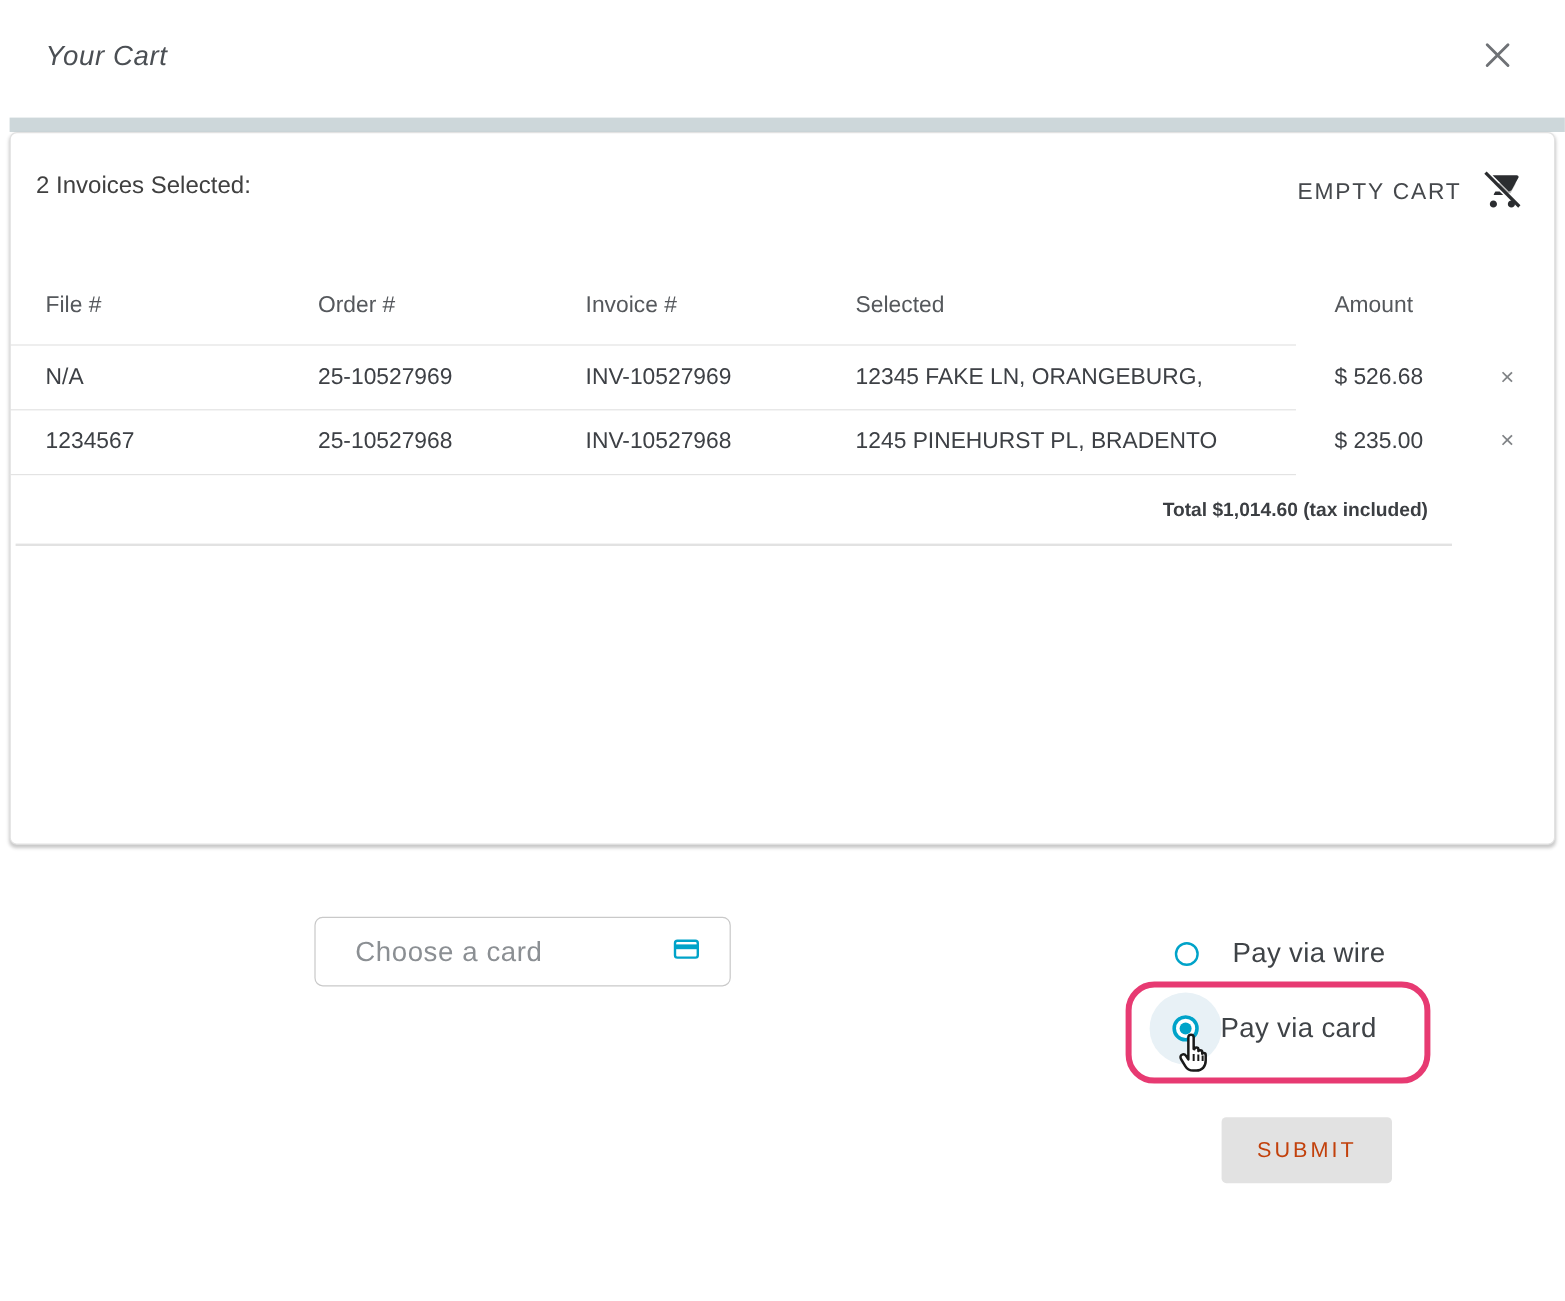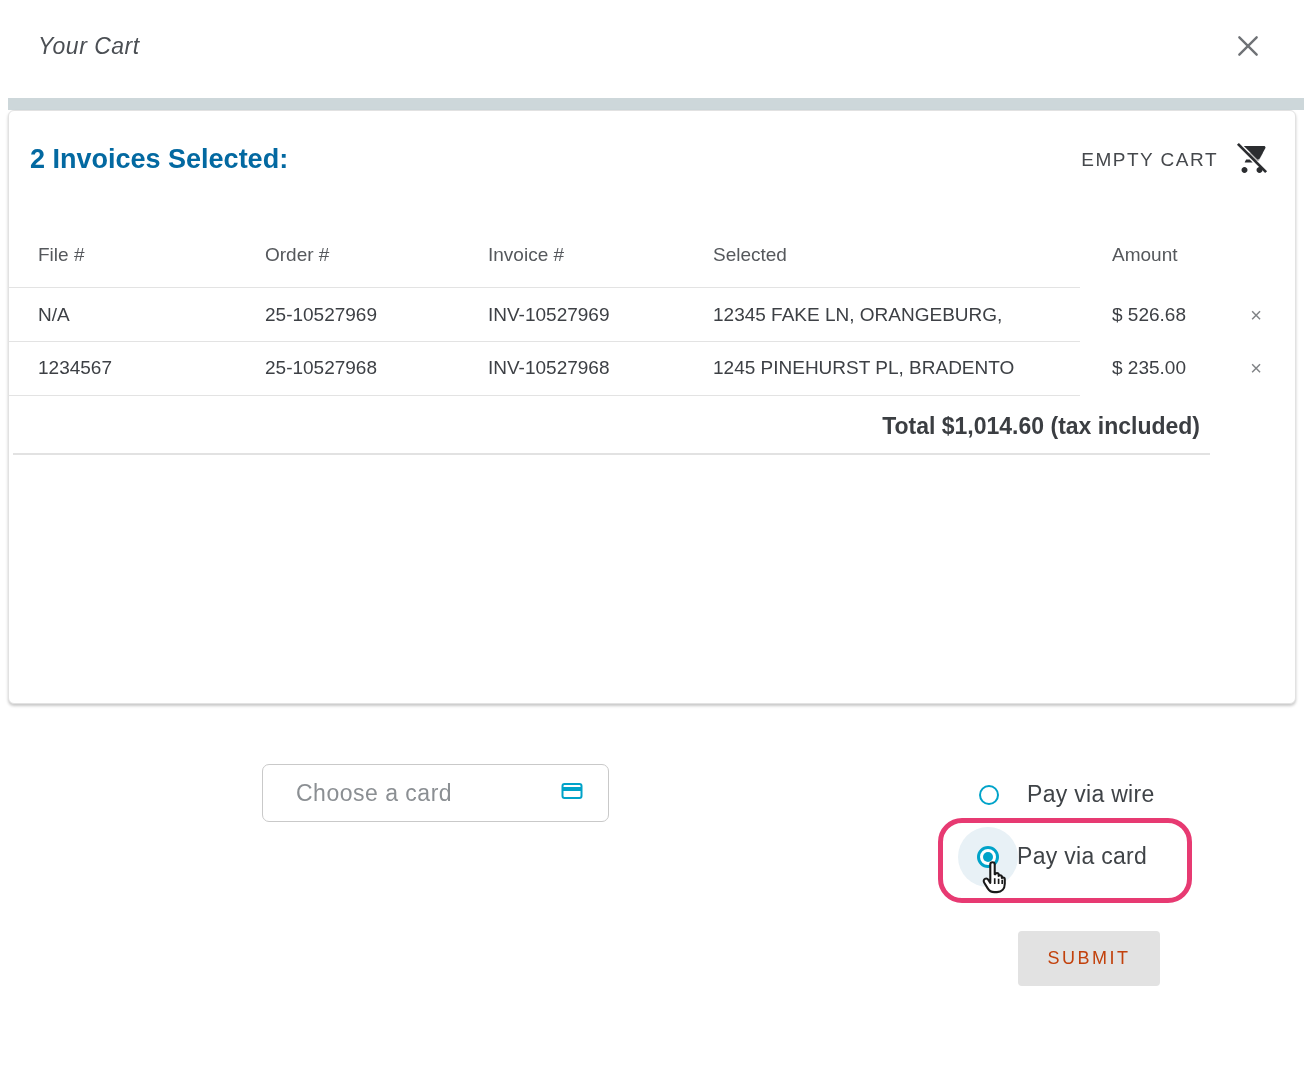--- a/index.html
+++ b/index.html
@@ -15,21 +15,21 @@
   .modal-title { left:38px; top:33px; font-size:23px; font-weight:500; color:#4b4f54; letter-spacing:.5px;font-style:italic; }
   .close-btn { left:1228px; top:28px; width:40px; height:40px; display:flex; align-items:center; justify-content:center; cursor:pointer; }
   .header-bar { left:8px; top:98px; width:1296px; height:12px; background:#cdd7da; }
 
   
   .panel {
     left:8px; top:110px; width:1288px; height:594px; background:#fff;
     border:1px solid #e2e2e2; border-radius:6px;
     box-shadow:0 2px 3px rgba(0,0,0,.22);
   }
-  .selected-label { left:30px; top:144px; font-size:27px; font-weight:700; color:#0369a1; }
+  .selected-label { left:30px; top:144px; font-size:20px; font-weight:400; color:#404040; }
   .empty-cart-btn {
     top:140px; right:34px; display:flex; align-items:center; gap:16px; cursor:pointer;
   }
   .empty-cart-btn .txt { font-size:19px; letter-spacing:1.5px; color:#45484c; font-weight:500; }
 
   
   .thead-row, .t-row { left:8px; width:1072px; height:55px; }
   .thead-row { top:227px; }
   .row-1 { top:287px; border-top:1px solid #e3e3e3; border-bottom:1px solid #e3e3e3; }
   .row-2 { top:341px; border-bottom:1px solid #e3e3e3; }
@@ -37,22 +37,22 @@
   .hdr  { color:#55585c; }
   .val  { color:#3d4045; }
   .c-file    { left:30px; }
   .c-order   { left:257px; }
   .c-invoice { left:480px; }
   .c-property{ left:705px; width:348px; overflow:hidden; }
   .c-amount  { left:1104px;text-align:center; }
   .c-remove  { left:1234px; width:28px; text-align:center; font-size:20px; color:#808386; cursor:pointer; }
 
   .total-row { left:8px; top:398px; width:1288px; height:55px; }
-  .total-text { position:absolute; right:96px; top:50%; transform:translateY(-50%);
-                font-size:23px; font-weight:700; color:#3b3e42; white-space:nowrap;margin-left:44px; }
+  .total-text { position:absolute; right:106px; top:50%; transform:translateY(-50%);
+                font-size:16px; font-weight:700; color:#3b3e42; white-space:nowrap;margin-left:44px; }
   .total-divider { left:13px; top:453px; width:1197px; height:2px; background:#e2e2e2; }
 
   
   .card-select {
     left:262px; top:764px; width:347px; height:58px;
     border:1px solid #c9c9c9; border-radius:7px; background:#fff;
     display:flex; align-items:center; cursor:pointer;
   }
   .card-select .placeholder { margin-left:33px; font-size:23px; color:#8b8f93; letter-spacing:.5px; flex:1; }
   .card-select .cc-icon { margin-right:24px; }

